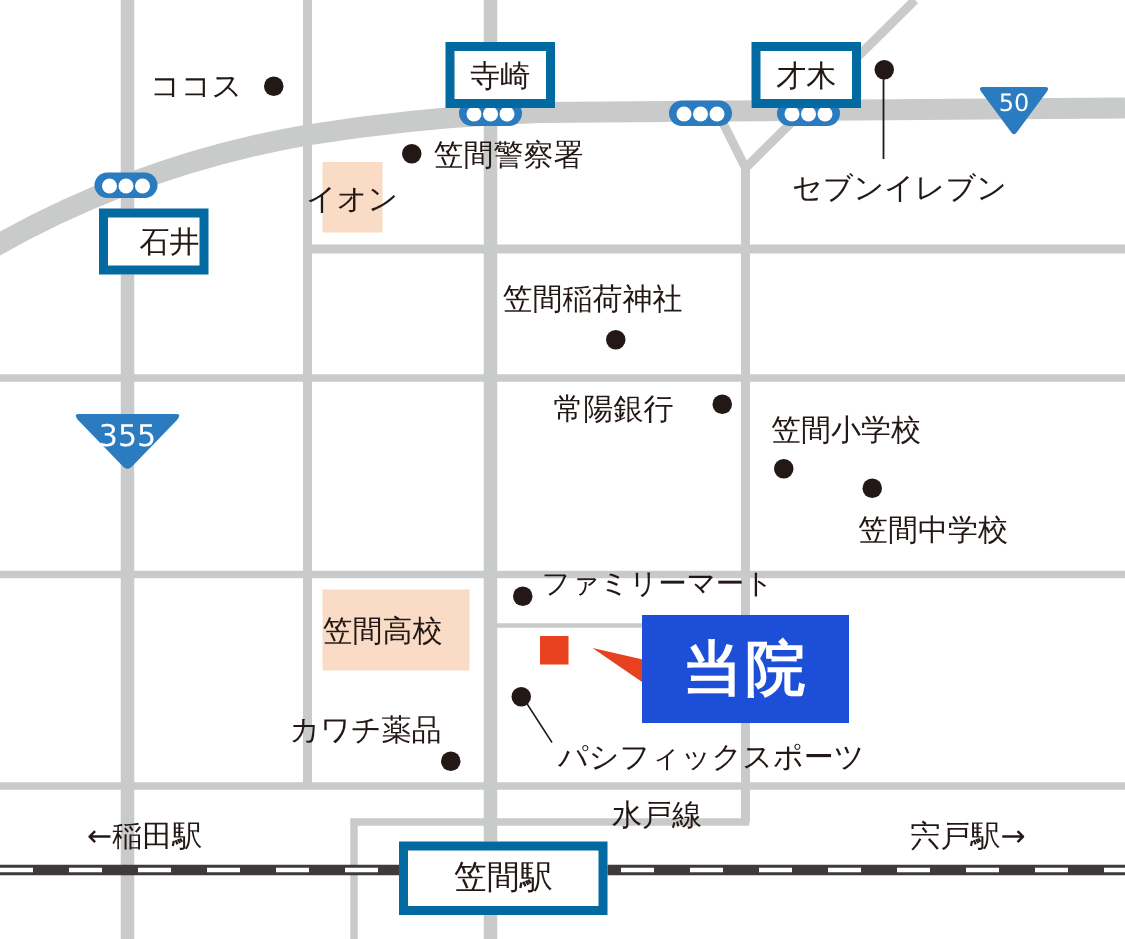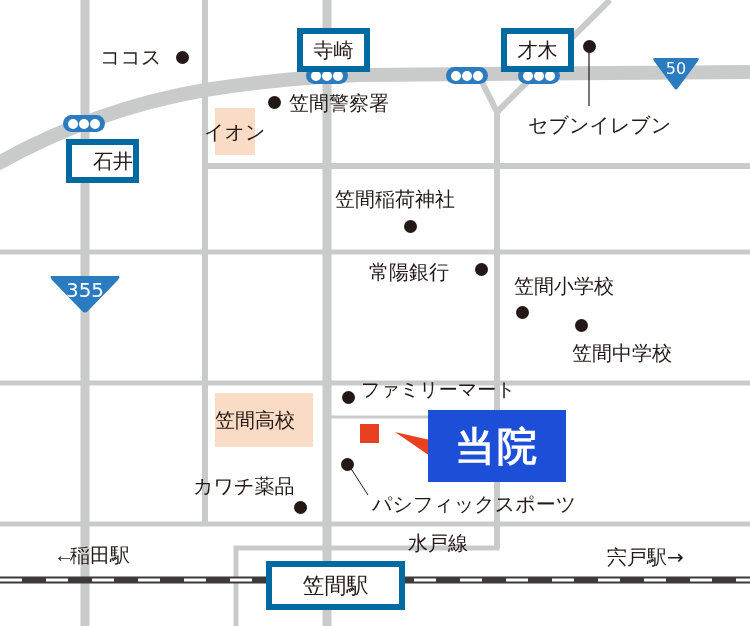--- a/index.html
+++ b/index.html
@@ -125,16 +125,16 @@
 
 <span class="lbl" style="left:193px;top:474px;">カワチ薬品</span>
 <div class="dot" style="left:294px;top:501px;"></div>
 
 <div class="dot" style="left:341px;top:458px;"></div>
 <span class="lbl" style="left:372px;top:492px;">パシフィックスポーツ</span>
 
 <div class="clinic-marker"></div>
 <div class="clinic">当院</div>
 
-<span class="lbl" style="left:58px;top:545px;font-family:Liberation Mono, monospace;">←稲田駅</span>
+<span class="lbl" style="left:58px;top:545px;">←稲田駅</span>
 <span class="lbl" style="left:408px;top:531px;">水戸線</span>
 <span class="lbl" style="left:607px;top:545px;">宍戸駅→</span>
 <div class="boxed" style="left:266px;top:561px;width:127px;height:37px;line-height:37px;font-size:22px;">笠間駅</div>
 
 </body></html>

